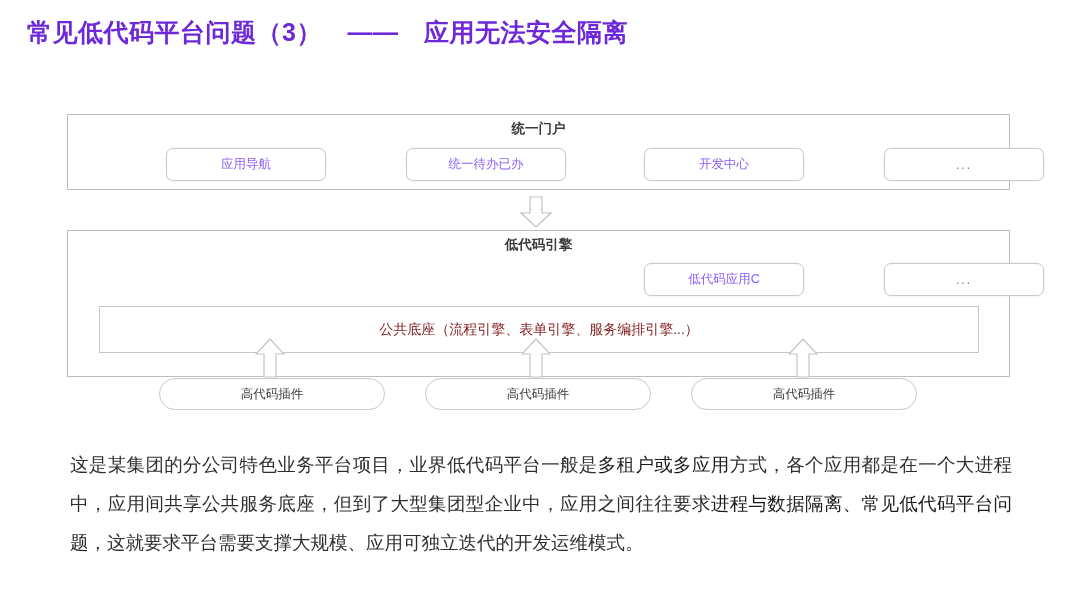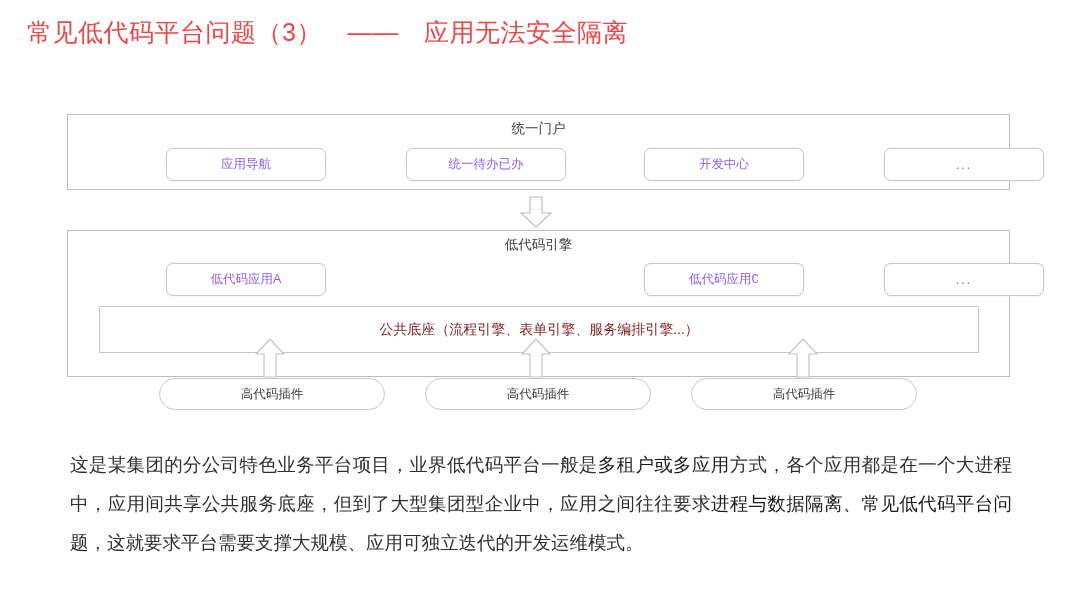--- a/index.html
+++ b/index.html
@@ -15,22 +15,22 @@
     color: #3a3a3a;
     overflow: hidden;
   }
 
   
   .slide-title {
     position: absolute;
     left: 27px;
     top: 16px;
     font-size: 25px;
-    font-weight: normal;
-    color: #ef4444;
+    font-weight: bold;
+    color: #6d28d9;
     letter-spacing: 0.5px;
     white-space: nowrap;
   }
 
   
   .diagram {
     position: absolute;
     left: 0;
     top: 0;
     width: 1080px;
@@ -58,20 +58,21 @@
 
   .panel-heading {
     position: absolute;
     left: 0;
     right: 0;
     top: 6px;
     text-align: center;
     font-size: 13.5px;
     color: #3a3a3a;
     line-height: 1.2;
+    font-weight: bold;
   }
 
   .chip {
     position: absolute;
     height: 33px;
     border: 1px solid #c9c9c9;
     border-radius: 7px;
     background: #ffffff;
     box-sizing: border-box;
     display: flex;
@@ -83,21 +84,21 @@
   }
   .chip.dots {
     color: #7c7c7c;
     letter-spacing: 2px;
     font-size: 12px;
   }
 
   
   .col1 { left: 98px;  width: 160px; }
   .col2 { left: 338px; width: 160px; }
-  .col3 { left: 576px; width: 160px; font-family: Liberation Mono, monospace; }
+  .col3 { left: 576px; width: 160px; }
   .col4 { left: 816px; width: 160px; }
 
   .chip-row-portal { top: 33px; }
   .chip-row-engine { top: 32px; }
 
   
   .foundation {
     position: absolute;
     left: 31px;
     top: 75px;
@@ -183,21 +184,20 @@
 
   <div class="arrow-down">
     <svg class="arrow-svg" viewBox="0 0 34 32" preserveAspectRatio="none">
       <polygon points="11,1 23,1 23,17 32,17 17,31 2,17 11,17" fill="#ffffff" stroke="#bfbfbf" stroke-width="1.2" stroke-linejoin="miter"></polygon>
     </svg>
   </div>
 
   <div class="panel panel-engine">
     <div class="panel-heading">低代码引擎</div>
 
-    <div class="chip col1 chip-row-engine">低代码应用A</div>
     <div class="chip col3 chip-row-engine">低代码应用C</div>
     <div class="chip dots col4 chip-row-engine">...</div>
 
     <div class="foundation">公共底座（流程引擎、表单引擎、服务编排引擎...）</div>
   </div>
 
   <div class="arrow-up a1">
     <svg class="arrow-svg" viewBox="0 0 30 40" preserveAspectRatio="none">
       <polygon points="15,1 29,16 21,16 21,39 9,39 9,16 1,16" fill="#ffffff" stroke="#c4c4c4" stroke-width="1.2" stroke-linejoin="miter"></polygon>
     </svg>

